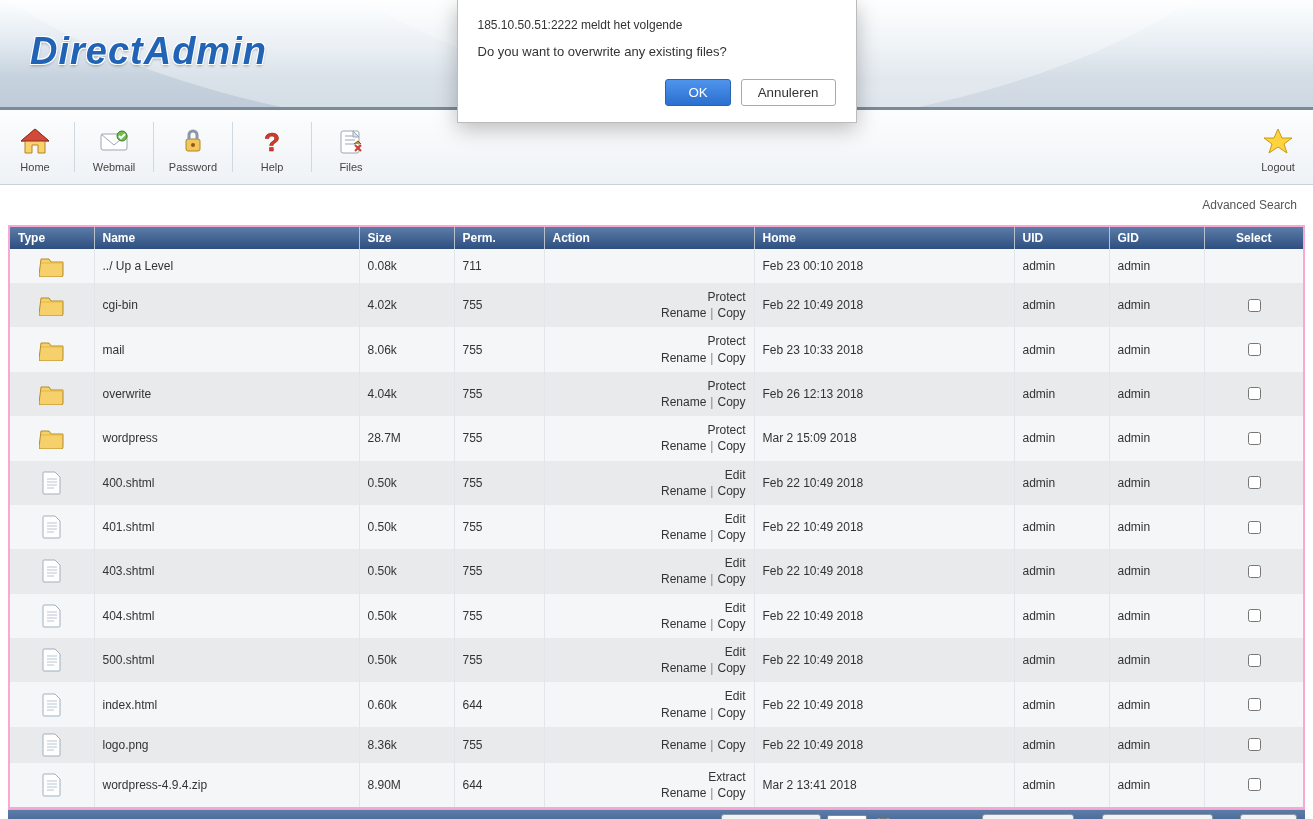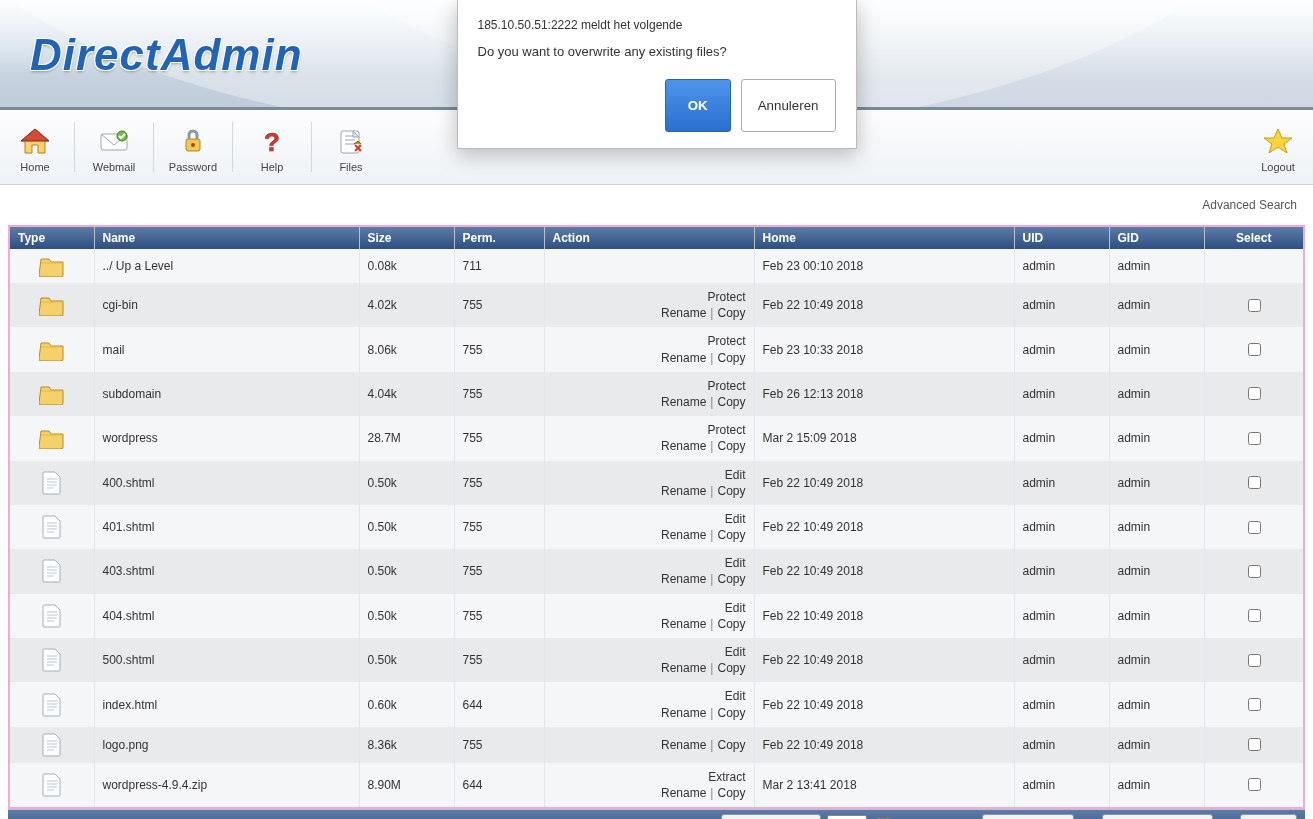--- a/index.html
+++ b/index.html
@@ -44,21 +44,21 @@
     height:700px;
     border-radius:50%;
     background: rgba(255,255,255,0.25);
     top:-560px;
     left:200px;
   }
   .brand {
     position: absolute;
     left: 30px;
     top: 30px;
-    font-size: 44px;
+    font-size: 38px;
     font-weight: 900;
     font-style: italic;
     letter-spacing: 1px;
     color: #2163b5;
     text-shadow:
       -1px -1px 0 #fff,
        1px -1px 0 #fff,
       -1px  1px 0 #fff,
        1px  1px 0 #fff,
        0 2px 3px rgba(0,0,0,0.3);
@@ -201,22 +201,22 @@
     z-index: 100;
   }
   .modal .m-title { font-size:12px; margin-bottom:12px; color:#333; }
   .modal .m-body  { margin-bottom:20px; color:#333; }
   .modal .m-btns  { display:flex; justify-content:flex-end; gap:10px; }
   .modal button.primary {
     background: linear-gradient(#4f94ec, #2b6fd0);
     color:#fff;
     border:1px solid #2a63b1;
     border-radius:3px;
-    padding:18px 22px;
-    font-weight:bold;
+    padding:5px 22px;
+    font-weight:normal;
     cursor:pointer;
   }
   .modal button.secondary {
     background:#fff;
     color:#333;
     border:1px solid #aaa;
     border-radius:3px;
     padding:5px 16px;
     cursor:pointer;
   }
@@ -382,21 +382,21 @@
           <td>admin</td>
           <td class="center"><input type="checkbox" style=""></td>
         </tr>
         <tr class="row-odd">
           <td class="center">
             <svg class="icon" width="26" height="22" viewBox="0 0 26 22">
               <path d="M2 4 h8 l2 3 h12 v13 a2 2 0 0 1 -2 2 h-20 a2 2 0 0 1 -2 -2 z" fill="#f6d06a" stroke="#b38b2a"></path>
               <path d="M2 8 h22" stroke="#e3b93d"></path>
             </svg>
           </td>
-          <td><a class="link">subdomain</a></td>
+          <td><a class="link">overwrite</a></td>
           <td>4.04k</td>
           <td><a class="link">755</a></td>
           <td class="action-line"><a class="link">Protect</a><br><a class="link">Rename</a><span class="sep">|</span><a class="link">Copy</a></td>
           <td>Feb 26 12:13 2018</td>
           <td>admin</td>
           <td>admin</td>
           <td class="center"><input type="checkbox" style=""></td>
         </tr>
         <tr class="row-even">
           <td class="center">

